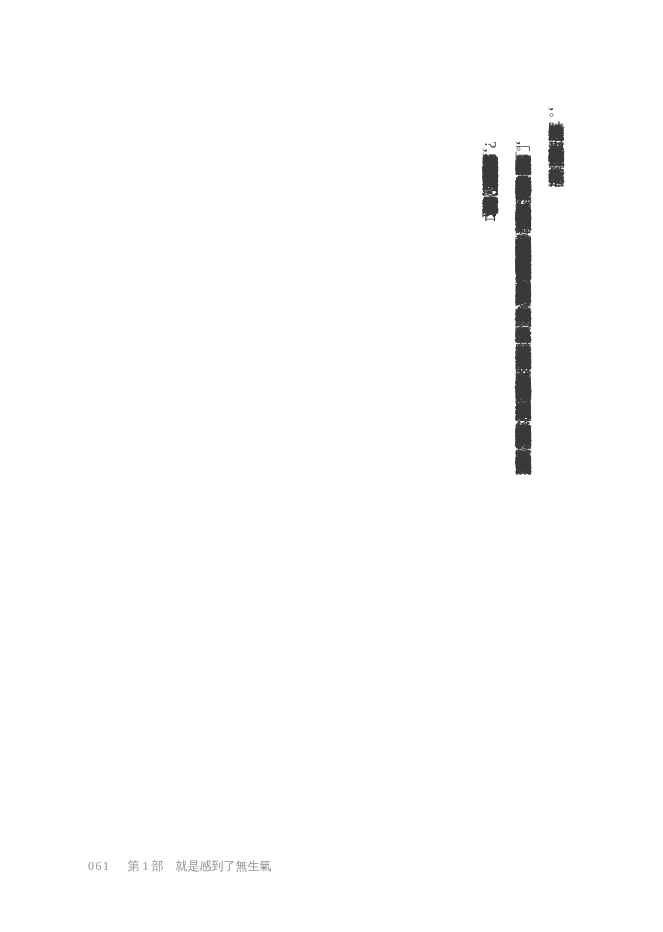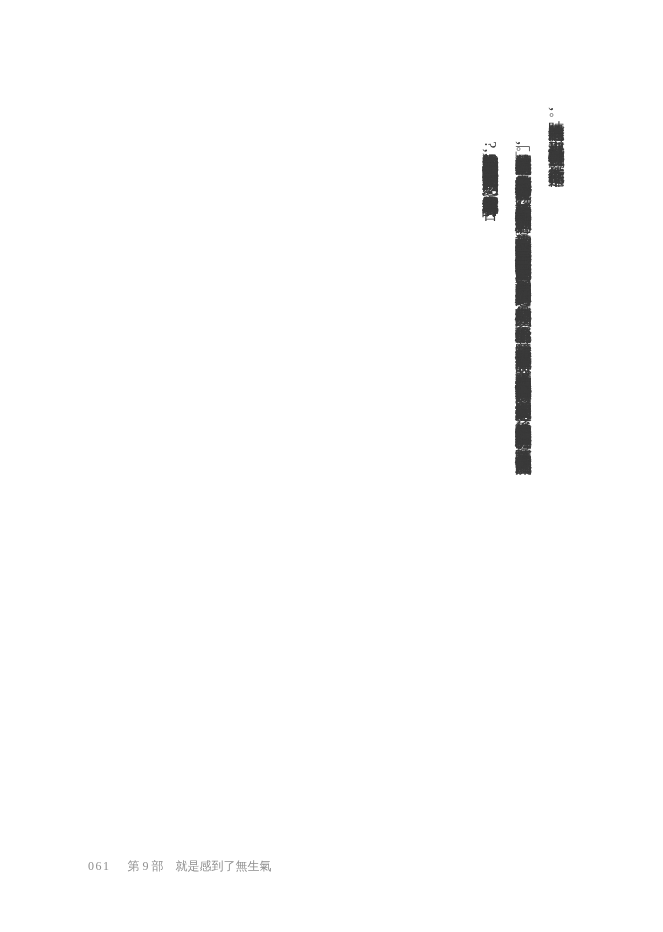--- a/index.html
+++ b/index.html
@@ -68,17 +68,17 @@
 <div class="page">
 
   <div class="text-block">
     <p>時,便躲進內在的黑暗處。那裡沒有光,沒有能量,沒有任何事物在流動。能量依然存在,卻進不來。</p>
     <p class="indent">這就是所謂的「堵住」,就是沮喪時缺乏能量的原因。你內在有一些能量中心在傳送能量流,把那些中心封閉起來,便沒有任何能量,打開就有。雖然你裡面存在著不同的能量中心,但關於封閉與打開,你直覺上最熟悉的,是你的心。假設你愛某人,在對方面前覺得很能敞開來,因爲信任他,你卸下心防,於是感受到許多高能量;但如果對方做了一件令你討厭的事,下次看見他,你就不會感受到那麼高的能量。你感受不到那麼多的愛,反而覺得胸口緊繃,這是因爲你封閉了心。心是一個能量中心,可以打開或關閉。瑜伽士稱能量中心爲「脈輪」。當你封閉心時,能量就流不進來;而能量流不進來時,便有黑暗。你不是感受到巨大的騷動,覺得非常混亂,就是感到了無生氣,這取決於你封閉的程度。人們經常在這兩種狀態之間來回擺盪。然後,如果你發現你所愛的人並沒有做錯任何事,或者如果他的道歉令你滿意,你的心就會再次打開。隨著心打開來,你充滿了能量,愛也開始再次流動。</p>
     <p class="indent">你生命中曾感受過多少次這樣的動態?你內在有個美好能量的泉源,當你敞開來,便能感受到它;封閉時,則感受不到。這股能量流來自你的存在深處,有許多名稱,古</p>
   </div>
 
   <div class="footer">
     <span class="page-num">061</span>
-    <span class="part-label">第 9 部</span>
+    <span class="part-label">第 1 部</span>
     <span class="part-title">就是感到了無生氣</span>
   </div>
 
 </div>
 
 </body></html>

